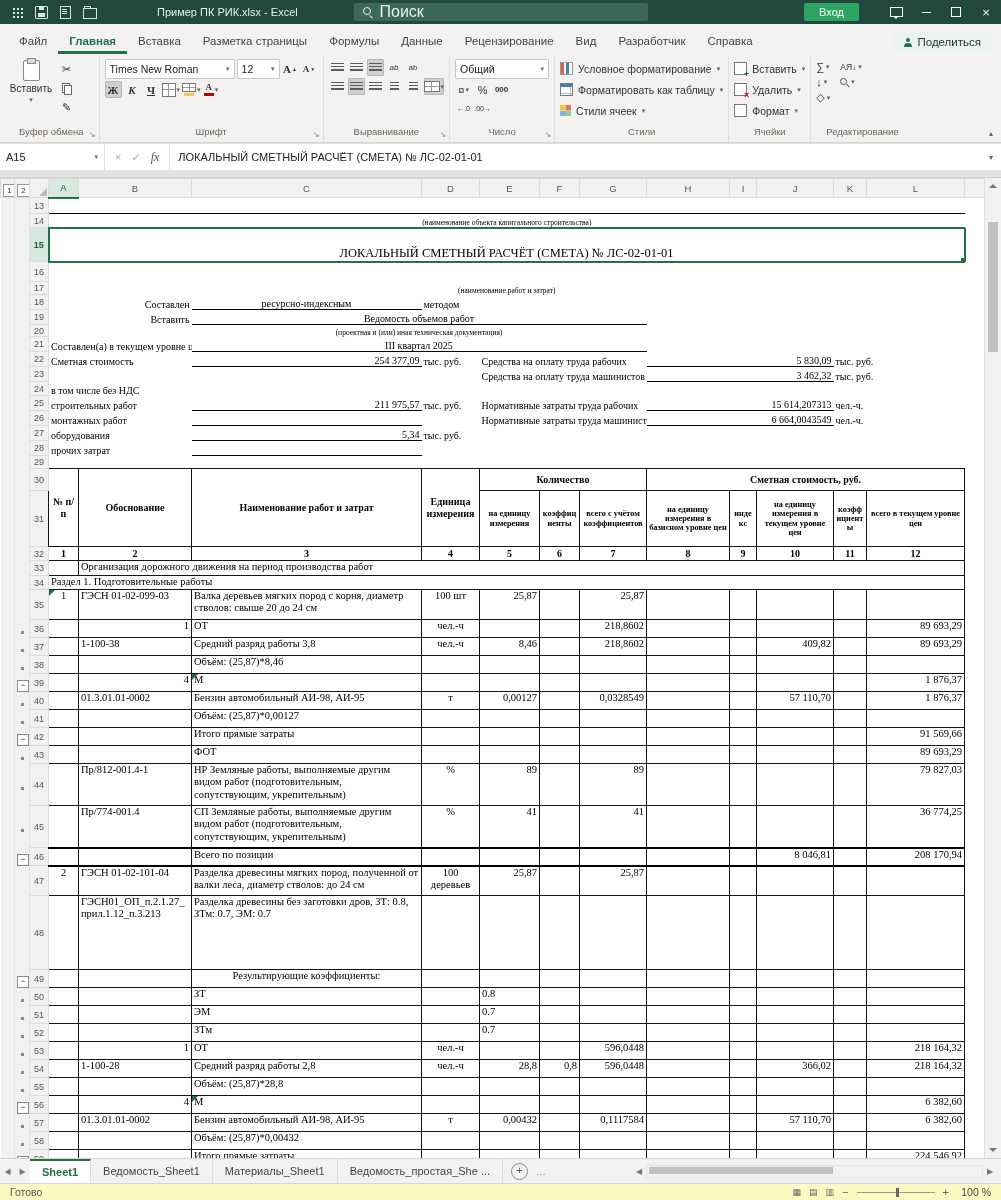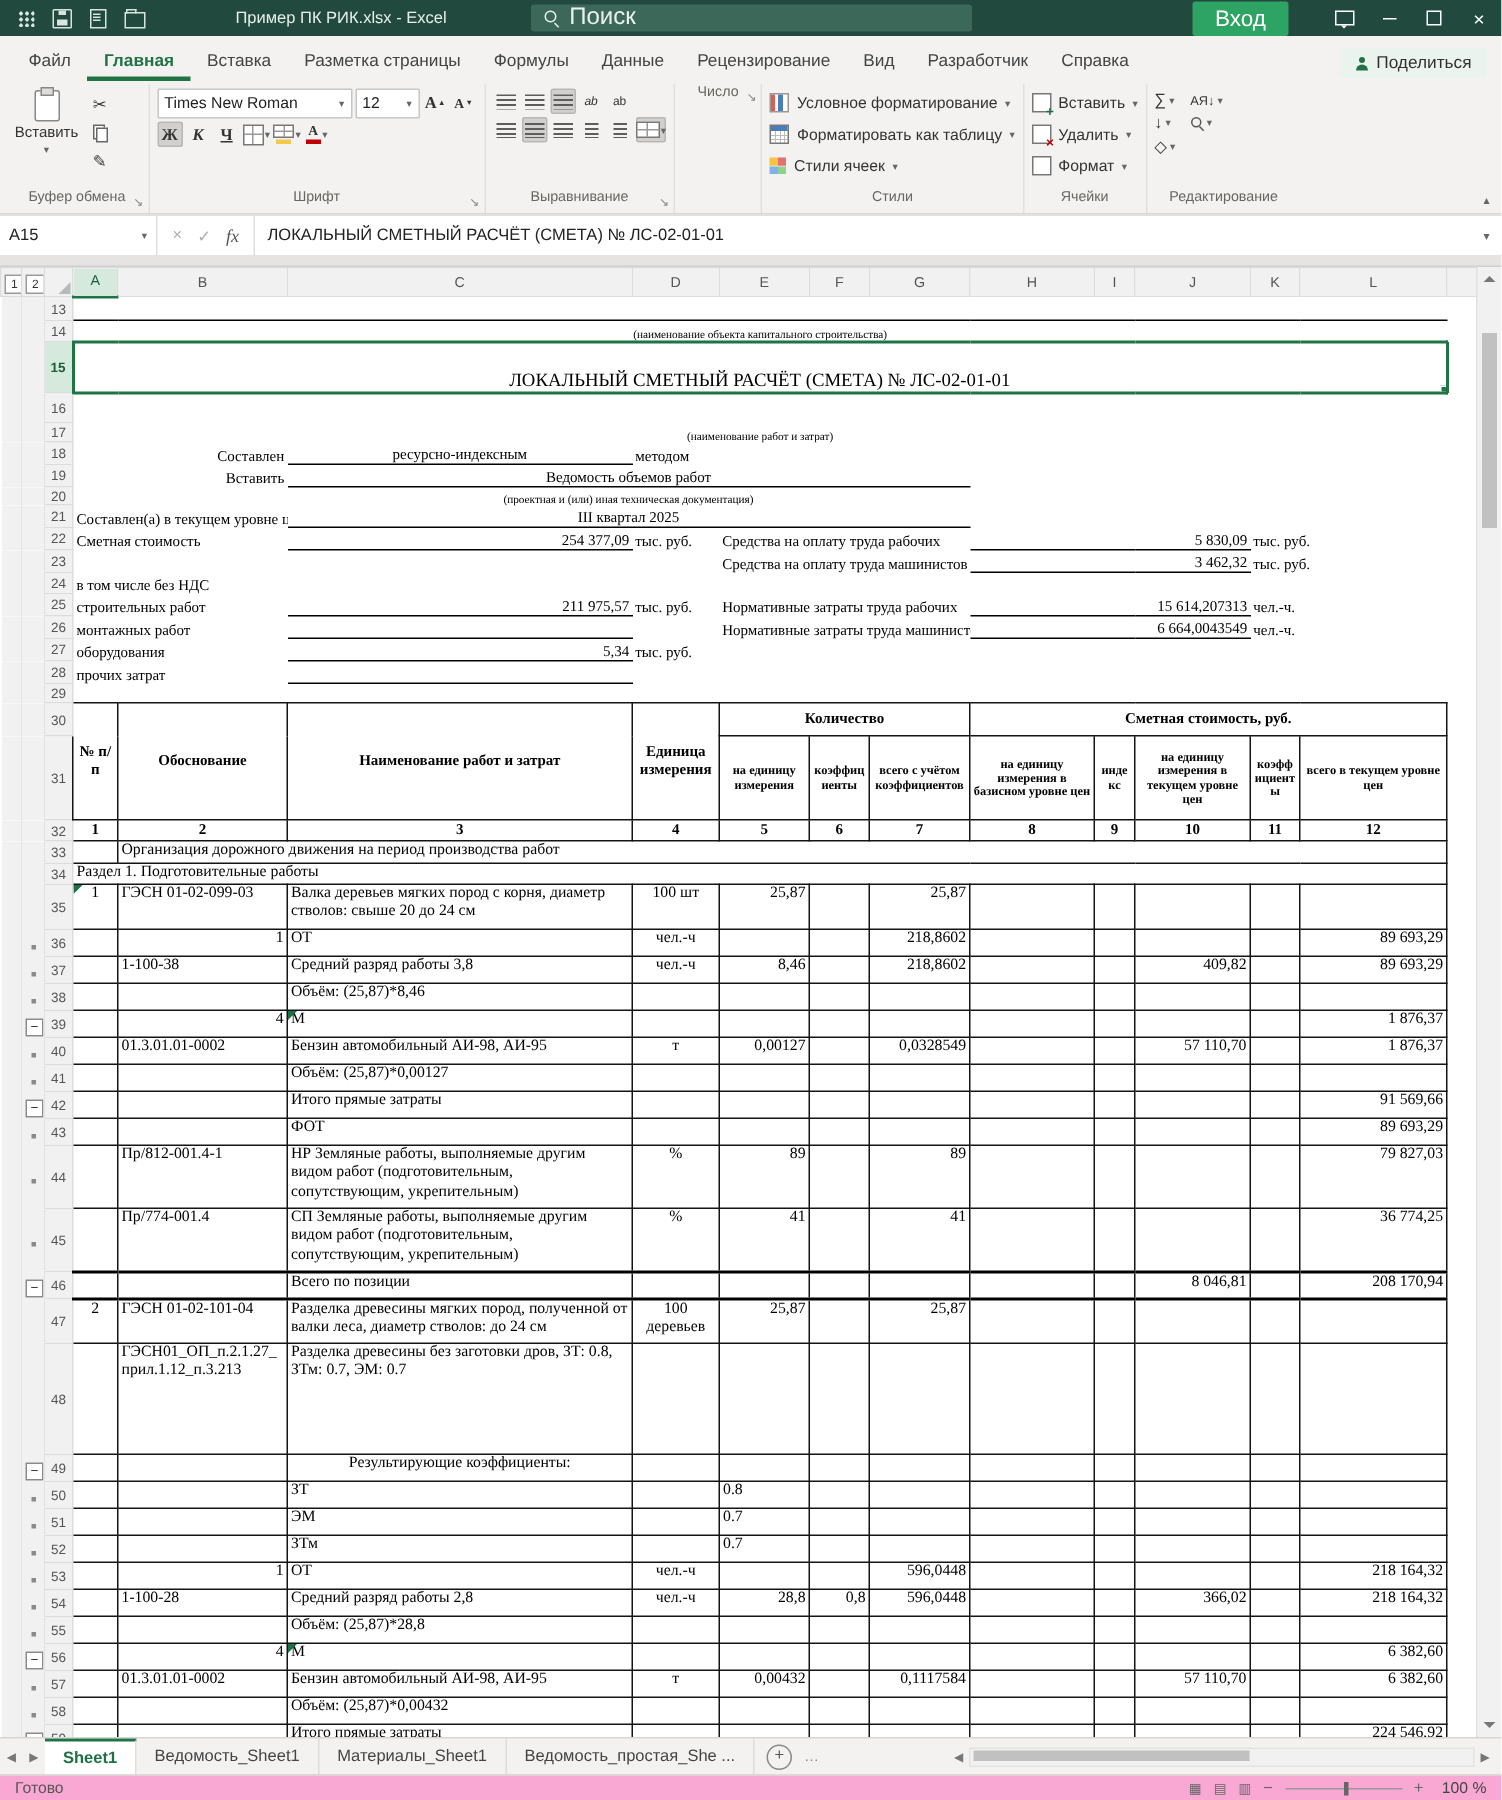--- a/index.html
+++ b/index.html
@@ -18,21 +18,21 @@
   .ic-doc::before{content:"";position:absolute;top:2px;left:1px;width:5px;height:1px;background:#d8e4de;box-shadow:0 2px 0 #d8e4de,0 4px 0 #d8e4de;}
   .ic-folder{width:12px;height:9px;border:1px solid #d8e4de;margin-top:2px;}
   .ic-folder::before{content:"";position:absolute;top:-3px;left:0;width:5px;height:2px;border:1px solid #d8e4de;border-bottom:none;}
   .tb-title{font-size:11px;color:#e8efeb;white-space:nowrap;margin-left:48px;}
   .tb-search{position:absolute;left:50%;transform:translateX(-50%);width:285px;height:18px;background:#3c685a;border-radius:2px;
     display:flex;align-items:center;padding-left:9px;font-size:16px;color:#e9f1ec;}
   .mag{width:10px;height:10px;position:relative;margin-right:7px;}
   .mag::before{content:"";position:absolute;left:0;top:0;width:6px;height:6px;border:1.4px solid #e9f1ec;border-radius:50%;}
   .mag::after{content:"";position:absolute;left:7.5px;top:7.5px;width:4px;height:1.4px;background:#e9f1ec;transform:rotate(45deg);transform-origin:0 0;}
   .tb-right{margin-left:auto;display:flex;align-items:center;height:100%;}
-  .signin{background:#2ea464;color:#fff;font-size:15px;padding:3px 15px;border-radius:2px;margin-right:22px;}
+  .signin{background:#2ea464;color:#fff;font-size:11px;padding:3px 15px;border-radius:2px;margin-right:22px;}
   .wbtn{width:30px;height:100%;display:flex;align-items:center;justify-content:center;color:#fff;font-size:13px;}
   .ic-ribbonopt{width:11px;height:8px;border:1px solid #fff;position:relative;}
   .ic-ribbonopt::after{content:"";position:absolute;left:3px;top:9px;border:2.5px solid transparent;border-top-color:#fff;}
   .ic-min{width:9px;height:1px;background:#fff;}
   .ic-max{width:8px;height:8px;border:1px solid #fff;}
 
   
   .tabsrow{height:30px;background:#f3f2f1;display:flex;align-items:flex-end;padding-left:8px;flex:0 0 auto;}
   .rtab{font-size:11.5px;color:#444;padding:6px 11px 7px;white-space:nowrap;}
   .rtab.active{color:#217346;font-weight:bold;border-bottom:3px solid #217346;padding-bottom:4px;}
@@ -142,21 +142,21 @@
   .stab{padding:0 12px;display:flex;align-items:center;font-size:11px;color:#444;border-right:1px solid #dedcda;white-space:nowrap;}
   .stab.active{background:#fff;color:#1e7145;font-weight:bold;border-top:2px solid #217346;}
   .addsheet{width:15px;height:15px;border:1px solid #8a8886;border-radius:50%;color:#555;font-size:11px;line-height:13px;text-align:center;align-self:center;margin:0 8px;}
   .sdots{align-self:center;color:#888;font-size:10px;margin-right:6px;}
   .hscroll{margin-left:auto;display:flex;align-items:center;width:365px;padding-right:4px;}
   .harr{width:14px;text-align:center;font-size:8px;color:#777;}
   .htrack{flex:1;height:11px;background:#f1f1f1;border:1px solid #e3e3e3;position:relative;}
   .hthumb{position:absolute;left:2px;top:1px;height:7px;width:55%;background:#c1c1c1;}
 
   
-  .statusbar{height:16px;background:#f9a8d4;border-top:1px solid #d8d6d4;display:flex;align-items:center;font-size:10.5px;color:#555;flex:0 0 auto;}
+  .statusbar{height:16px;background:#fef9c3;border-top:1px solid #d8d6d4;display:flex;align-items:center;font-size:10.5px;color:#555;flex:0 0 auto;}
   .sb-ready{padding-left:10px;}
   .sb-right{margin-left:auto;display:flex;align-items:center;gap:8px;padding-right:10px;}
   .viewic{font-size:9px;color:#666;}
   .zslider{width:78px;height:1px;background:#999;position:relative;}
   .zthumb{position:absolute;left:50%;top:-4px;width:3px;height:9px;background:#666;}
   .zsign{font-size:11px;color:#666;}
   .zoom-pct{min-width:34px;text-align:right;color:#444;}
 </style>
 </head>
 <body>
@@ -313,20 +313,40 @@
                 <span class="ic-grid12" style="width:14px;height:9px"></span>
                 <span class="dd">▾</span>
               </span>
           </div>
         </div>
       </div>
       <div class="g-label"><span>Выравнивание</span><span class="dlg">↘</span></div>
     </div>
 
     <div class="rgroup">
+      <div class="g-body">
+        <div class="vcol">
+          <div class="combo" style="width:84px">
+              <span>Общий</span>
+              <span class="dd">▾</span>
+            </div>
+          <div class="hrow">
+            <span class="sbtn">
+                <span>¤</span>
+                <span class="dd">▾</span>
+              </span>
+            <span class="sbtn">%</span>
+            <span class="sbtn" style="font-size:8px;font-weight:bold">000</span>
+          </div>
+          <div class="hrow">
+            <span class="sbtn" style="font-size:7px">←.0</span>
+            <span class="sbtn" style="font-size:7px">.00→</span>
+          </div>
+        </div>
+      </div>
       <div class="g-label"><span>Число</span><span class="dlg">↘</span></div>
     </div>
 
     <div class="rgroup">
       <div class="g-body">
         <div class="vcol">
           <div class="style-row">
               <span class="ic-cf"></span>
               <span>Условное форматирование</span>
               <span class="dd">▾</span>

